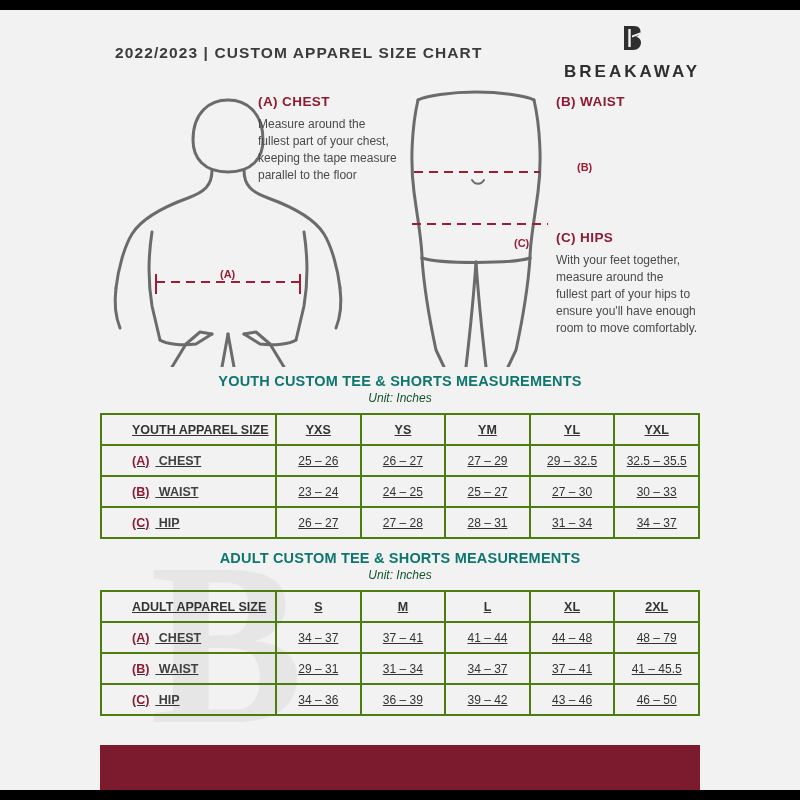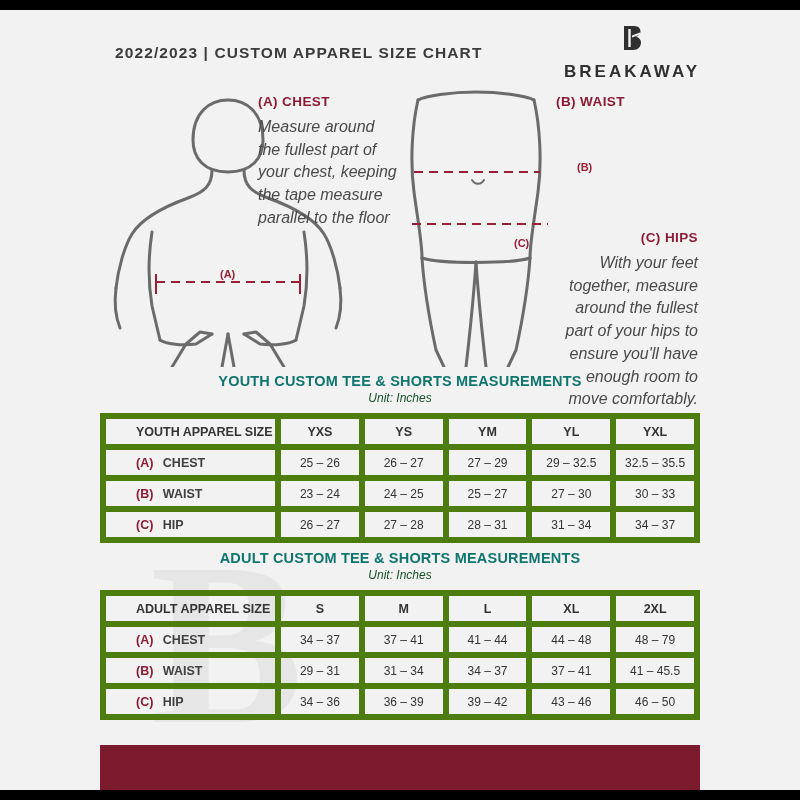--- a/index.html
+++ b/index.html
@@ -82,28 +82,27 @@
     width: 140px;
   }
   .note-title {
     font-size: 13.5px;
     font-weight: 700;
     color: #8c1b33;
     letter-spacing: .4px;
     margin-bottom: 7px;
   }
   .note-body {
-    font-size: 16px;
+    font-size: 12px;
     line-height: 1.42;
-    font-style: italic;
     color: #4a4a4a;
   }
   #note-chest { left: 258px; top: 12px; width: 142px; }
   #note-waist { left: 556px; top: 12px; width: 142px; }
-  #note-hips  { left: 556px; top: 148px; width: 142px; text-align: right; }
+  #note-hips  { left: 556px; top: 148px; width: 142px; }
 
   
   .section {
     position: absolute;
     left: 100px;
     width: 600px;
     text-align: center;
   }
   .sec-title {
     font-size: 14.5px;
@@ -117,26 +116,27 @@
     color: #14532d;
     margin-top: 2px;
     margin-bottom: 8px;
   }
   table {
     width: 600px;
     border-collapse: collapse;
     table-layout: fixed;
   }
   table td, table th {
-    border: 6px solid #4d7c0f;
+    border: 2px solid #4d7c0f;
     height: 31px;
     font-size: 12px;
     color: #333;
     text-align: center;
     font-weight: 400;
+    text-decoration: underline;
   }
   table thead th {
     font-weight: 700;
     font-size: 12.5px;
   }
   .lbl-cell {
     text-align: left !important;
     padding-left: 30px;
     font-weight: 700;
     font-size: 12.5px;

